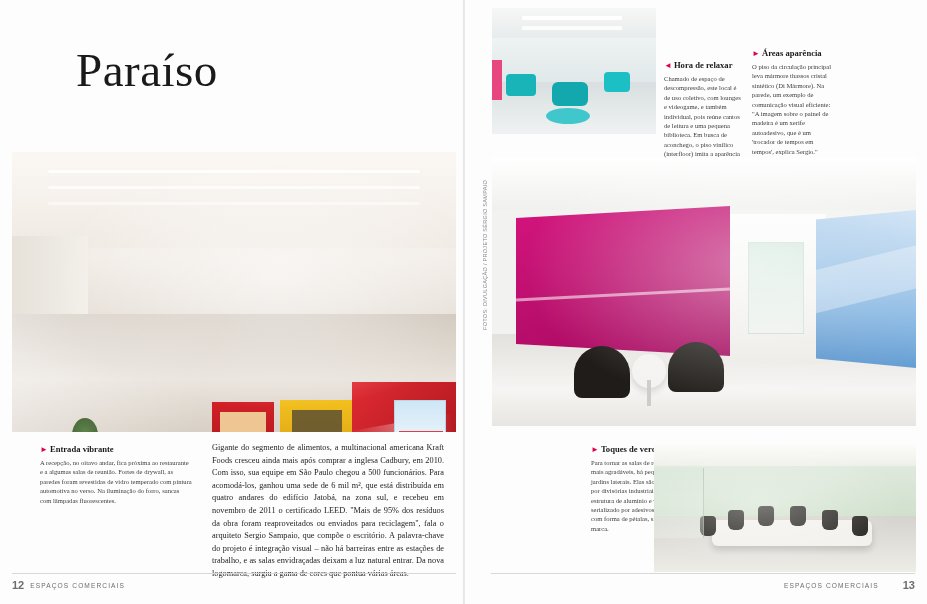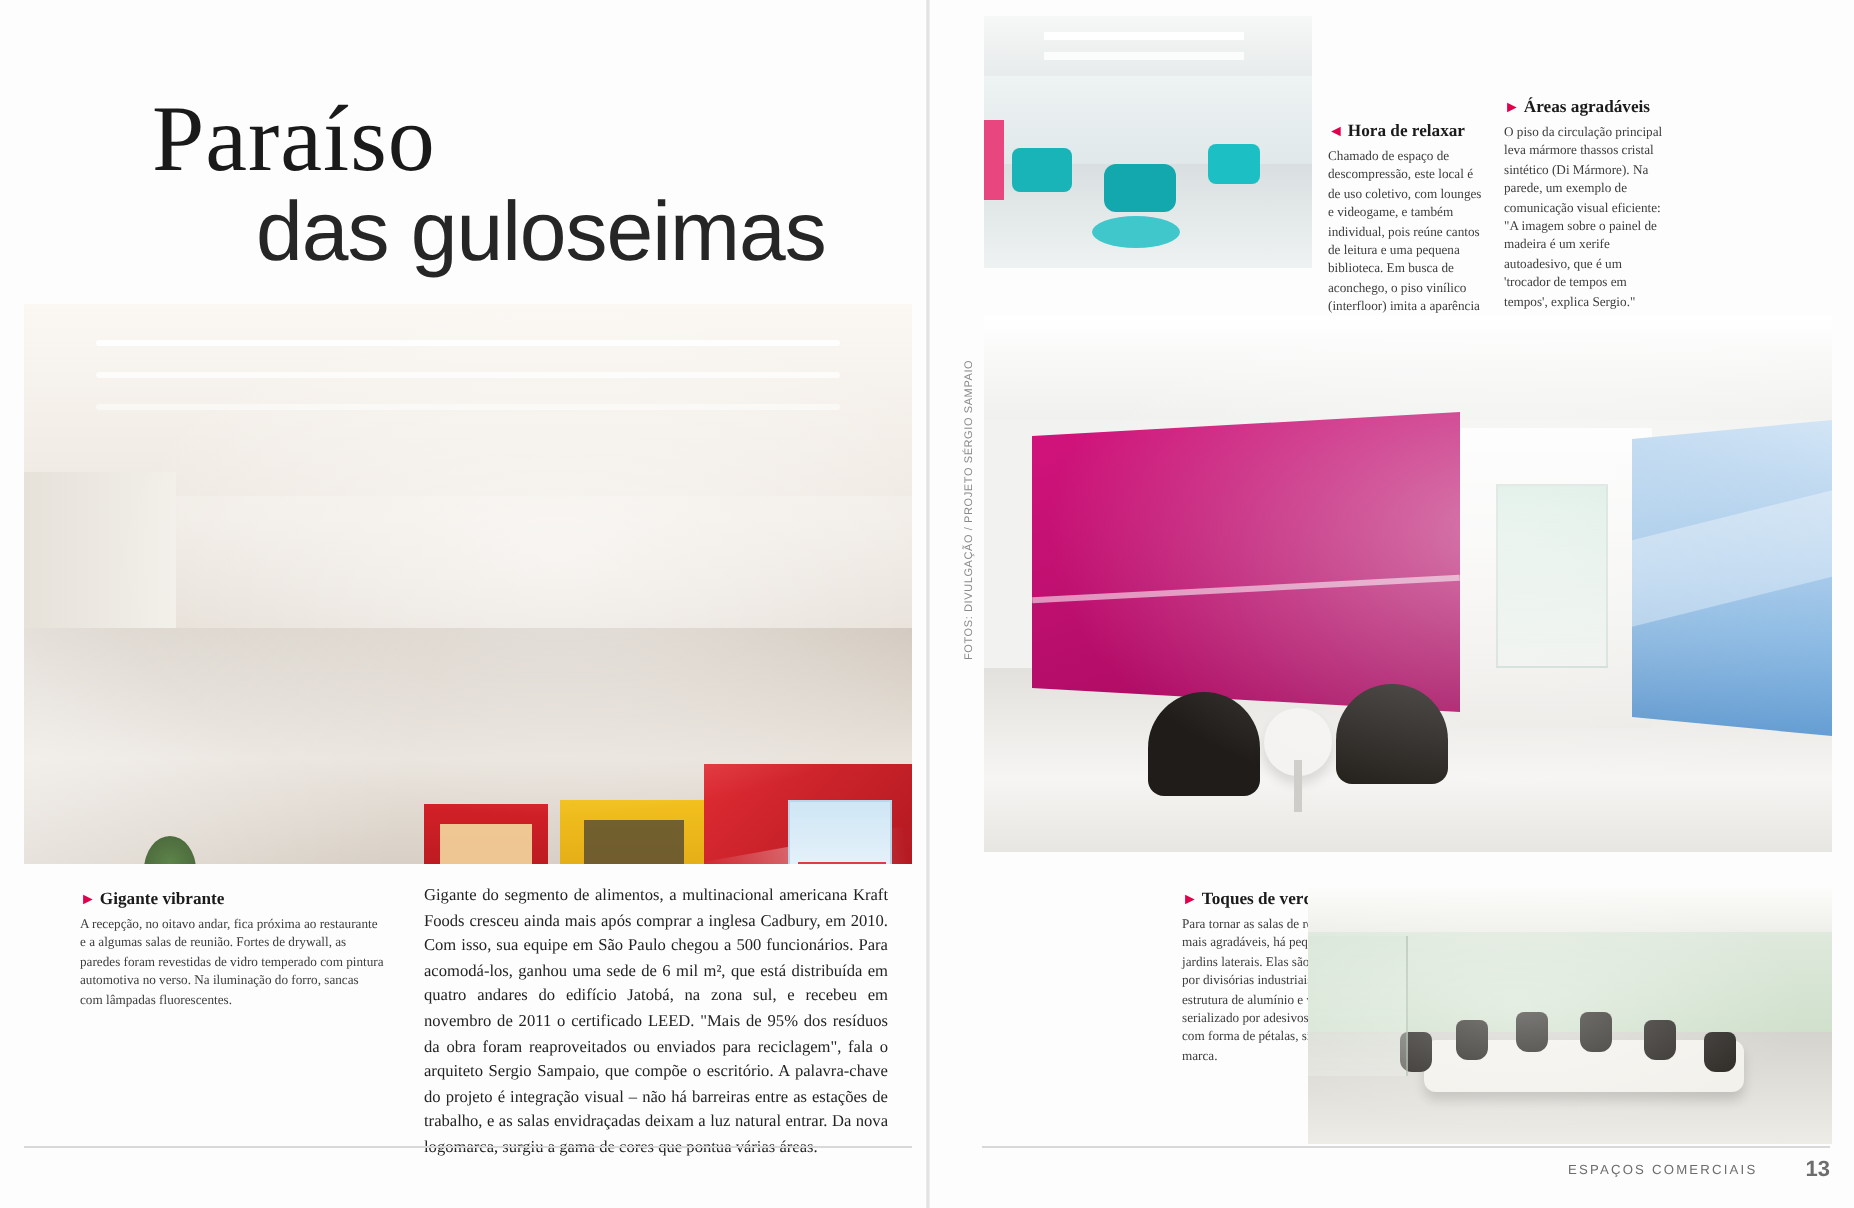--- a/index.html
+++ b/index.html
@@ -287,21 +287,20 @@
   .footrule.r { right:12px; width:424px; }
 </style>
 </head>
 <body>
 
 <div class="page">
   <div class="gutter"></div>
 
   <div class="title-block">
     <div class="title1">Paraíso</div>
-    <div class="title2">das guloseimas</div>
   </div>
 
   <div class="deck">Com espaços integrados, coloridos e iluminados, a sede da Kraft Foods privilegia o conforto e o bem-estar.</div>
 
   <div class="hero">
     <div class="hero-sky"></div>
     <div class="hero-ceil"></div>
     <div class="wall-left"></div>
     <div class="panel-yellow"></div>
     <div class="panel-orange"></div>
@@ -317,21 +316,21 @@
         <div class="screen-bar"></div>
       </div>
 
     <div class="hero-glow"></div>
   </div>
 
   <div class="credit-left">FOTOS: DIVULGAÇÃO / PROJETO SÉRGIO SAMPAIO</div>
 
   <div class="cap-left">
     <div class="cap-title">
-      <span class="tri">►</span><span>Gigante vibrante</span>
+      <span class="tri">►</span><span>Entrada vibrante</span>
     </div>
     <div class="cap-body">A recepção, no oitavo andar, fica próxima ao restaurante e a algumas salas de reunião. Fortes de drywall, as paredes foram revestidas de vidro temperado com pintura automotiva no verso. Na iluminação do forro, sancas com lâmpadas fluorescentes.</div>
   </div>
 
   <div class="body-col">Gigante do segmento de alimentos, a multinacional americana Kraft Foods cresceu ainda mais após comprar a inglesa Cadbury, em 2010. Com isso, sua equipe em São Paulo chegou a 500 funcionários. Para acomodá-los, ganhou uma sede de 6 mil m², que está distribuída em quatro andares do edifício Jatobá, na zona sul, e recebeu em novembro de 2011 o certificado LEED. "Mais de 95% dos resíduos da obra foram reaproveitados ou enviados para reciclagem", fala o arquiteto Sergio Sampaio, que compõe o escritório. A palavra-chave do projeto é integração visual – não há barreiras entre as estações de trabalho, e as salas envidraçadas deixam a luz natural entrar. Da nova logomarca, surgiu a gama de cores que pontua várias áreas.</div>
 
   <div class="ph-top">
     <div class="ceiling"></div>
     <div class="wall"></div>
     <div class="floor"></div>
@@ -345,21 +344,21 @@
 
   <div class="rc rc-relax">
     <div class="t">
       <span class="tri">◄</span><span>Hora de relaxar</span>
     </div>
     <div class="b">Chamado de espaço de descompressão, este local é de uso coletivo, com lounges e videogame, e também individual, pois reúne cantos de leitura e uma pequena biblioteca. Em busca de aconchego, o piso vinílico (interfloor) imita a aparência da madeira.</div>
   </div>
 
   <div class="rc rc-areas">
     <div class="t">
-      <span class="tri">►</span><span>Áreas agradáveis</span>
+      <span class="tri">►</span><span>Áreas aparência</span>
     </div>
     <div class="b">O piso da circulação principal leva mármore thassos cristal sintético (Di Mármore). Na parede, um exemplo de comunicação visual eficiente: "A imagem sobre o painel de madeira é um xerife autoadesivo, que é um 'trocador de tempos em tempos', explica Sergio."</div>
   </div>
 
   <div class="ph-mid">
     <div class="ceil"></div>
     <div class="flr"></div>
     <div class="pinkblk">
         <div class="stripe"></div>
       </div>
@@ -393,18 +392,22 @@
     <div class="ch d"></div>
       <div class="ch e"></div>
       <div class="ch f"></div>
     <div class="glasspanel"></div>
     <div class="sheen"></div>
   </div>
 
   <div class="footrule l"></div>
   <div class="footrule r"></div>
 
+  <div class="footer-left">
+    <span class="pgnum">12</span>
+    <span class="pglabel">ESPAÇOS COMERCIAIS</span>
+  </div>
 
   <div class="footer-right">
     <span class="pglabel">ESPAÇOS COMERCIAIS</span>
     <span class="pgnum">13</span>
   </div>
 </div>
 
 </body></html>

